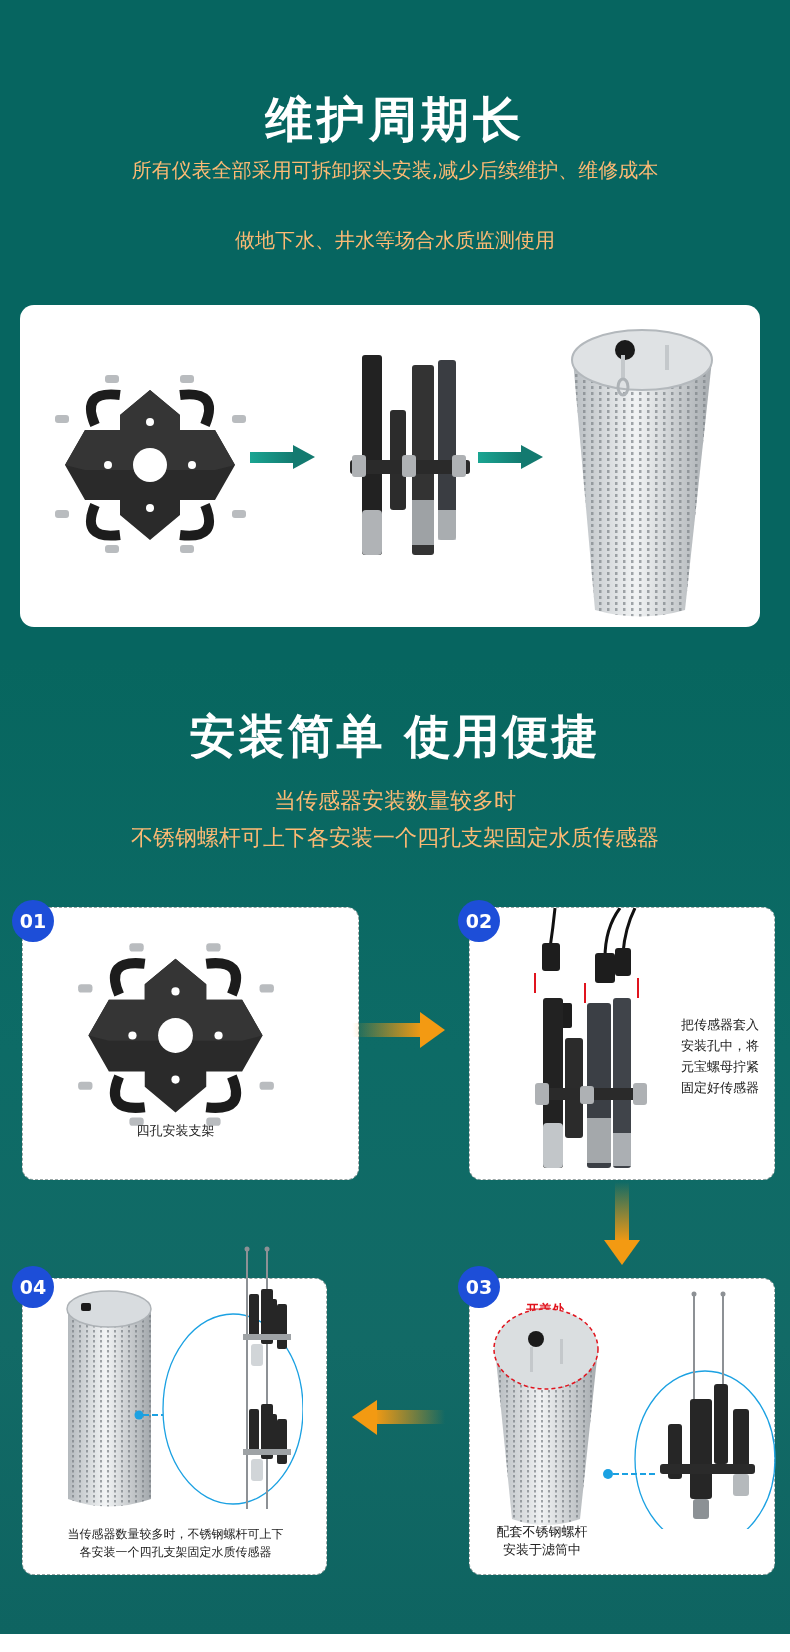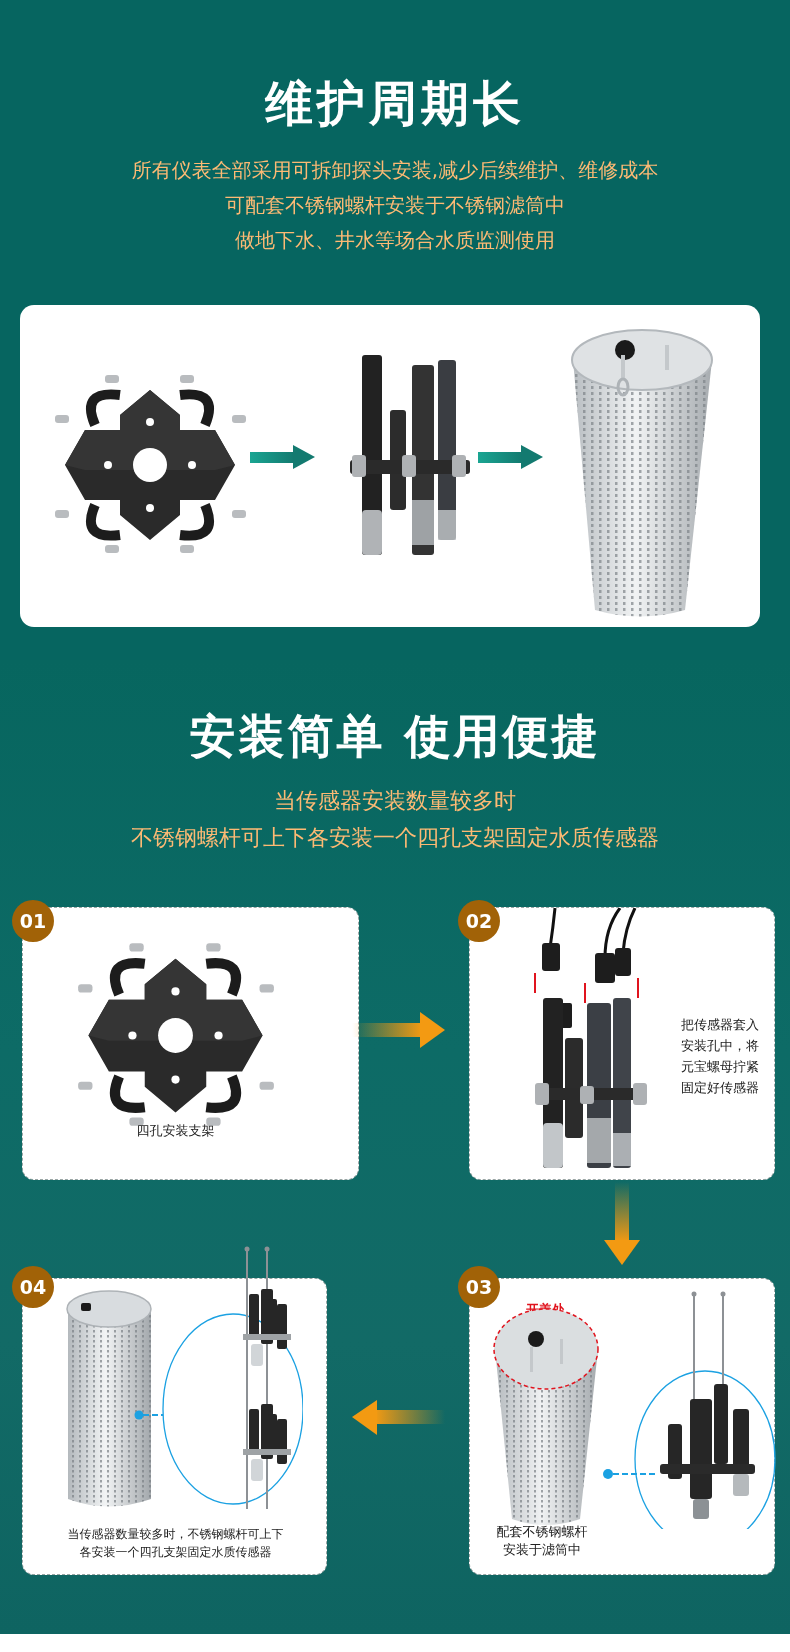--- a/index.html
+++ b/index.html
@@ -7,37 +7,36 @@
   .page { position: relative; width: 790px; height: 1634px; background: #066560; overflow: hidden; }
   .page::before { content: ""; position: absolute; left: 0; top: 660px; width: 790px; height: 974px;
     background: linear-gradient(180deg, #07665f 0%, #0d6b66 40%, #126a66 70%, #0e6461 100%); }
 
   .h1 { position: absolute; left: 0; width: 790px; text-align: center; color: #fff; font-weight: bold; font-family: "DejaVu Sans", sans-serif; }
   .sub { position: absolute; left: 0; width: 790px; text-align: center; color: #fdba74; font-family: "DejaVu Sans", sans-serif; }
 
   .top-panel { position: absolute; left: 20px; top: 305px; width: 740px; height: 322px; background: #fff; border-radius: 14px; }
 
   .card { position: absolute; background: #ffffff; border: 1.5px dashed #9aa6a5; border-radius: 12px; }
-  .badge { position: absolute; width: 42px; height: 42px; border-radius: 50%; background: #a16207; color: #fff; font-weight: bold; font-size: 19px; line-height: 42px; text-align: center; font-family: "DejaVu Sans", sans-serif; z-index: 3; }
+  .badge { position: absolute; width: 42px; height: 42px; border-radius: 50%; background: #1d4ed8; color: #fff; font-weight: bold; font-size: 19px; line-height: 42px; text-align: center; font-family: "DejaVu Sans", sans-serif; z-index: 3; }
   .caption { position: absolute; color: #222; font-size: 13px; text-align: center; line-height: 18px; font-family: "DejaVu Sans", sans-serif; }
 
   .arrow-teal { position: absolute; width: 66px; height: 24px; }
   .arrow-teal .shaft { position: absolute; left: 0; top: 7px; width: 44px; height: 11px; background: linear-gradient(90deg, #1aa592, #137a70); }
   .arrow-teal .head { position: absolute; left: 43px; top: 0; width: 0; height: 0; border-top: 12px solid transparent; border-bottom: 12px solid transparent; border-left: 22px solid #137a70; }
 
   .svgwrap { position: absolute; }
 </style>
 </head>
 <body>
 
 <div class="page">
 
-  <div class="h1" style="top:72px;font-size:48px;letter-spacing:4px;font-family:Liberation Mono, monospace;">维护周期长</div>
+  <div class="h1" style="top:88px;font-size:48px;letter-spacing:4px;font-family:Liberation Mono, monospace;">维护周期长</div>
   <div class="sub" style="top:157px;font-size:20px;">所有仪表全部采用可拆卸探头安装,减少后续维护、维修成本</div>
-  <div class="sub" style="top:192px;font-size:20px;">可配套不锈钢螺杆安装于不锈钢滤筒中</div>
   <div class="sub" style="top:227px;font-size:20px;">做地下水、井水等场合水质监测使用</div>
 
   <div class="top-panel">
 
     <svg class="svgwrap" style="left:30px;top:65px;" width="200" height="190" viewBox="0 0 200 190">
       <g fill="none" stroke="#1c1c1c" stroke-width="10">
         <path d="M45 55 Q30 20 70 25"></path>
           <path d="M155 55 Q170 20 130 25"></path>
         <path d="M45 135 Q30 170 70 165"></path>
           <path d="M155 135 Q170 170 130 165"></path>

